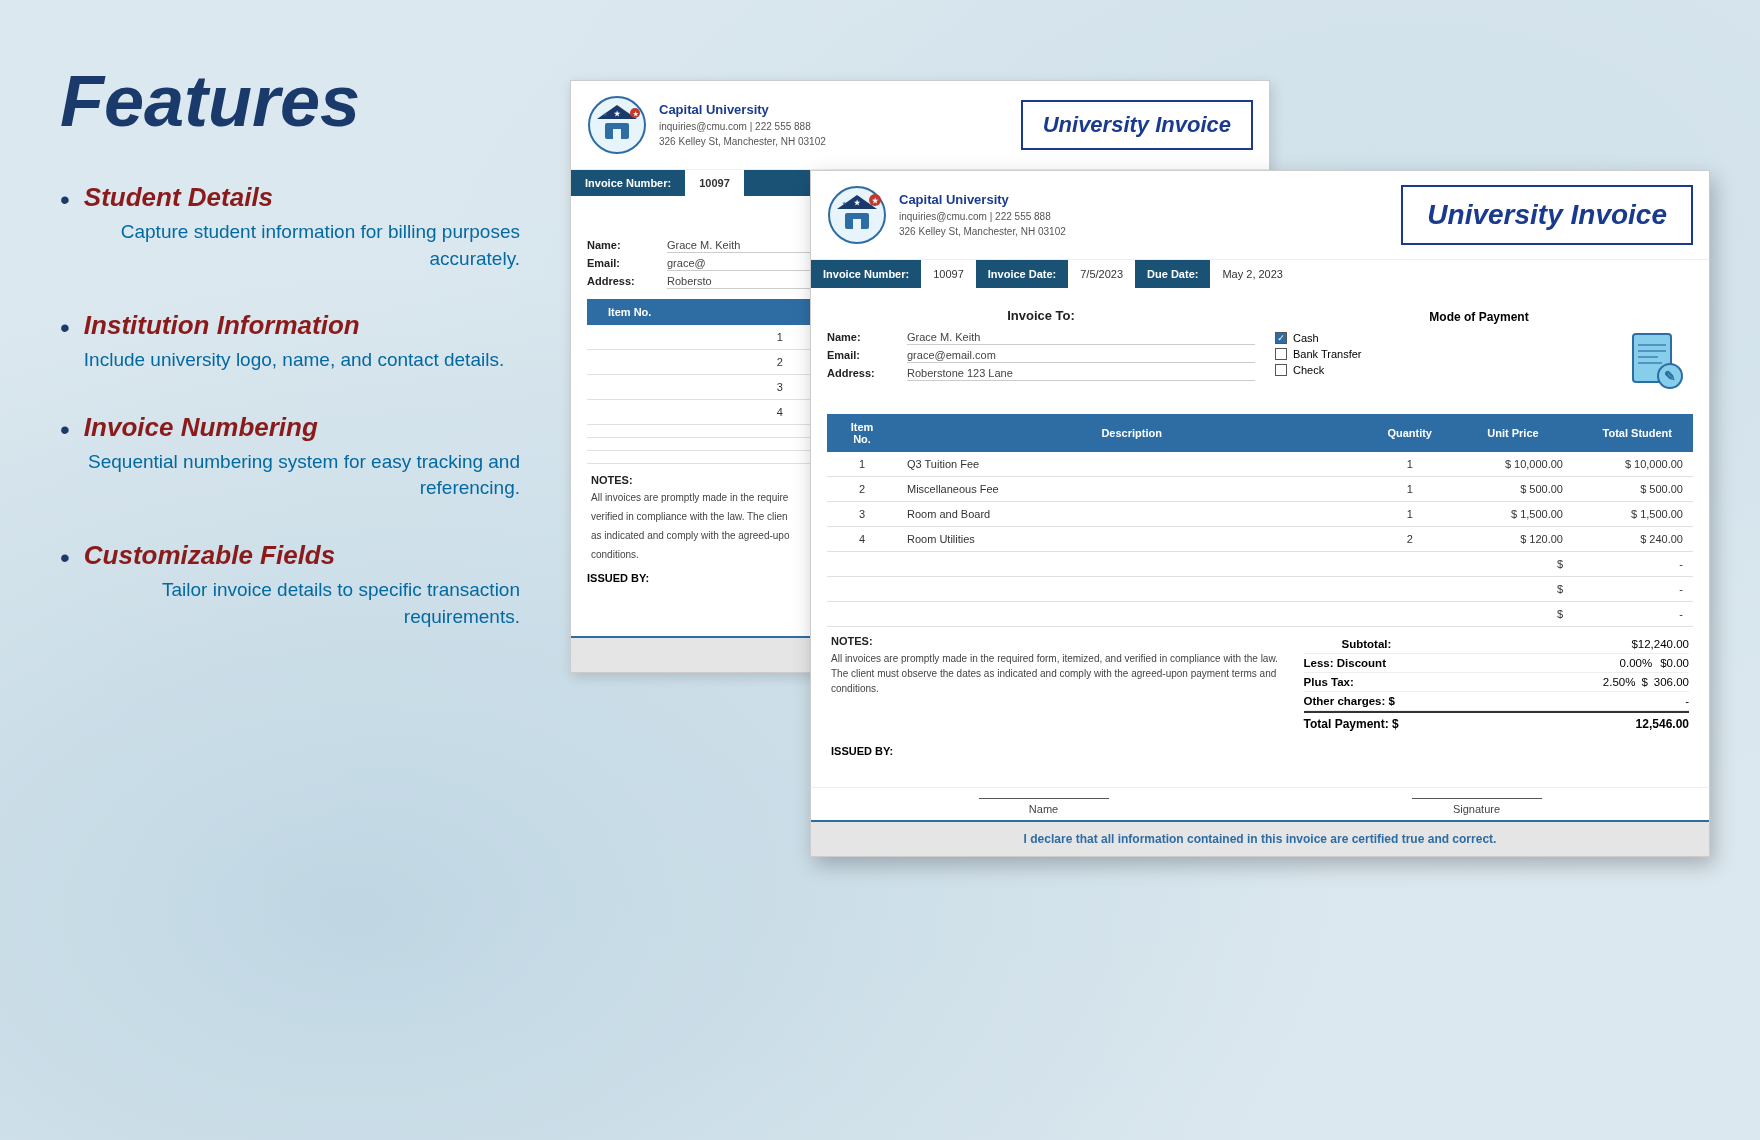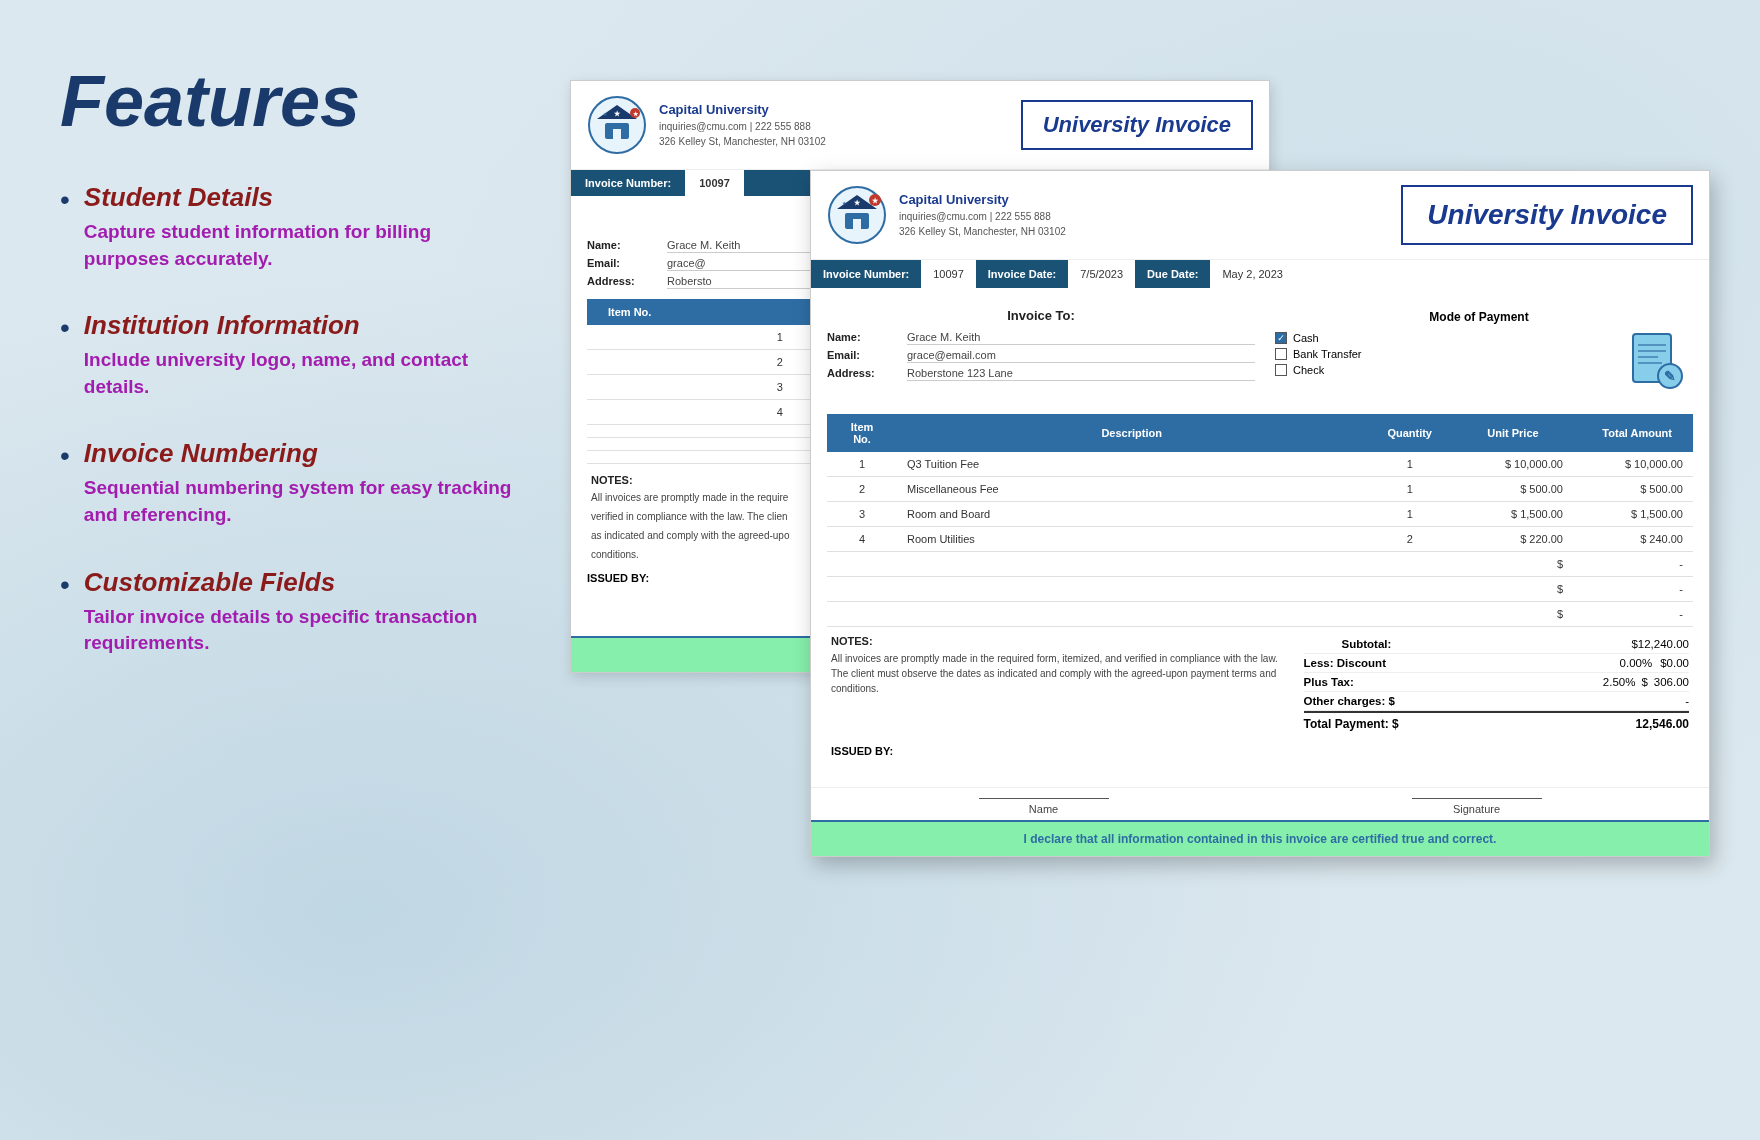--- a/index.html
+++ b/index.html
@@ -59,23 +59,24 @@
     .feature-heading {
       font-size: 26px;
       font-weight: 800;
       color: #8b1a1a;
       margin-bottom: 6px;
       font-style: italic;
     }
 
     .feature-desc {
       font-size: 19px;
-      color: #a21caf;
+      color: #0369a1;
       line-height: 1.4;
-      font-weight: 700;
+      font-weight: 400;
+      text-align: right;
     }
 
     
     .invoices-area {
       position: absolute;
       right: 0;
       top: 0;
       width: 1200px;
       height: 1140px;
       overflow: hidden;
@@ -296,21 +297,21 @@
       margin-top: 4px;
     }
 
     .issued-by {
       margin-top: 10px;
       font-weight: 700;
       font-size: 11px;
     }
 
     .declaration-bar {
-      background: #86efac;
+      background: #e5e5e5;
       border-top: 2px solid #2e6da4;
       padding: 10px 16px;
       text-align: center;
       color: #2e6da4;
       font-size: 12px;
       font-weight: 600;
     }
 
     
     .inv-two-col {
@@ -610,21 +611,21 @@
         </div>
       </div>
 
       <table class="inv-table">
         <thead>
           <tr>
             <th style="width:70px; text-align:center;">Item No.</th>
             <th style="text-align:center;">Description</th>
             <th style="width:80px; text-align:center;">Quantity</th>
             <th style="width:120px; text-align:center;">Unit Price</th>
-            <th style="width:120px; text-align:right;">Total Amount</th>
+            <th style="width:120px; text-align:right;">Total Student</th>
           </tr>
         </thead>
         <tbody>
           <tr>
             <td style="text-align:center;">1</td>
             <td>Q3 Tuition Fee</td>
             <td style="text-align:center;">1</td>
             <td style="text-align:right;">$ 10,000.00</td>
             <td style="text-align:right;">$ 10,000.00</td>
           </tr>
@@ -639,21 +640,21 @@
             <td style="text-align:center;">3</td>
             <td>Room and Board</td>
             <td style="text-align:center;">1</td>
             <td style="text-align:right;">$ 1,500.00</td>
             <td style="text-align:right;">$ 1,500.00</td>
           </tr>
           <tr>
             <td style="text-align:center;">4</td>
             <td>Room Utilities</td>
             <td style="text-align:center;">2</td>
-            <td style="text-align:right;">$ 220.00</td>
+            <td style="text-align:right;">$ 120.00</td>
             <td style="text-align:right;">$ 240.00</td>
           </tr>
           <tr>
             <td></td>
               <td></td>
               <td></td>
             <td style="text-align:right;">$</td>
             <td style="text-align:right;">-</td>
           </tr>
           <tr>

